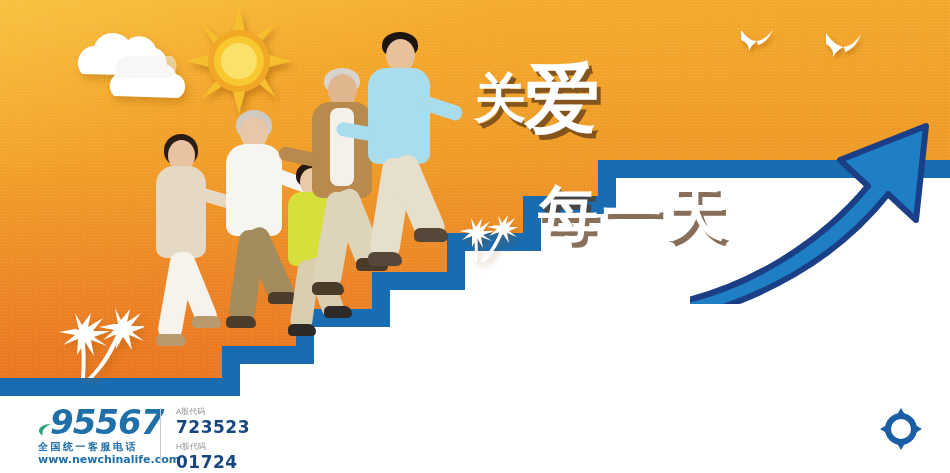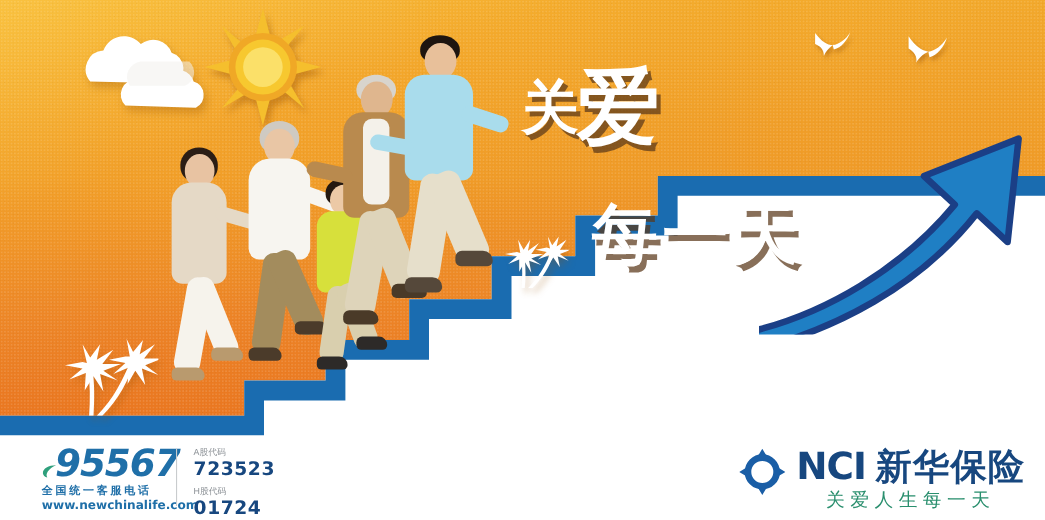--- a/index.html
+++ b/index.html
@@ -340,24 +340,17 @@
         <svg viewBox="0 0 42 42" width="42" height="42">
           <g fill="#1a5ea6">
             <path d="M21,0 L27,10 A14,14 0 0 0 15,10 z"></path>
             <path d="M42,21 L32,27 A14,14 0 0 0 32,15 z"></path>
             <path d="M21,42 L15,32 A14,14 0 0 0 27,32 z"></path>
             <path d="M0,21 L10,15 A14,14 0 0 0 10,27 z"></path>
           </g>
           <circle cx="21" cy="21" r="13" fill="none" stroke="#1a5ea6" stroke-width="6"></circle>
         </svg>
       </span>
-      <span class="brand-text">
-        <span class="brand-row">
-          <span class="brand-nci">NCI</span>
-          <span class="brand-cn">新华保险</span>
-        </span>
-        <span class="brand-slogan">关爱人生每一天</span>
-      </span>
     </div>
 
   </div>
 
 </div>
 
 </body></html>

